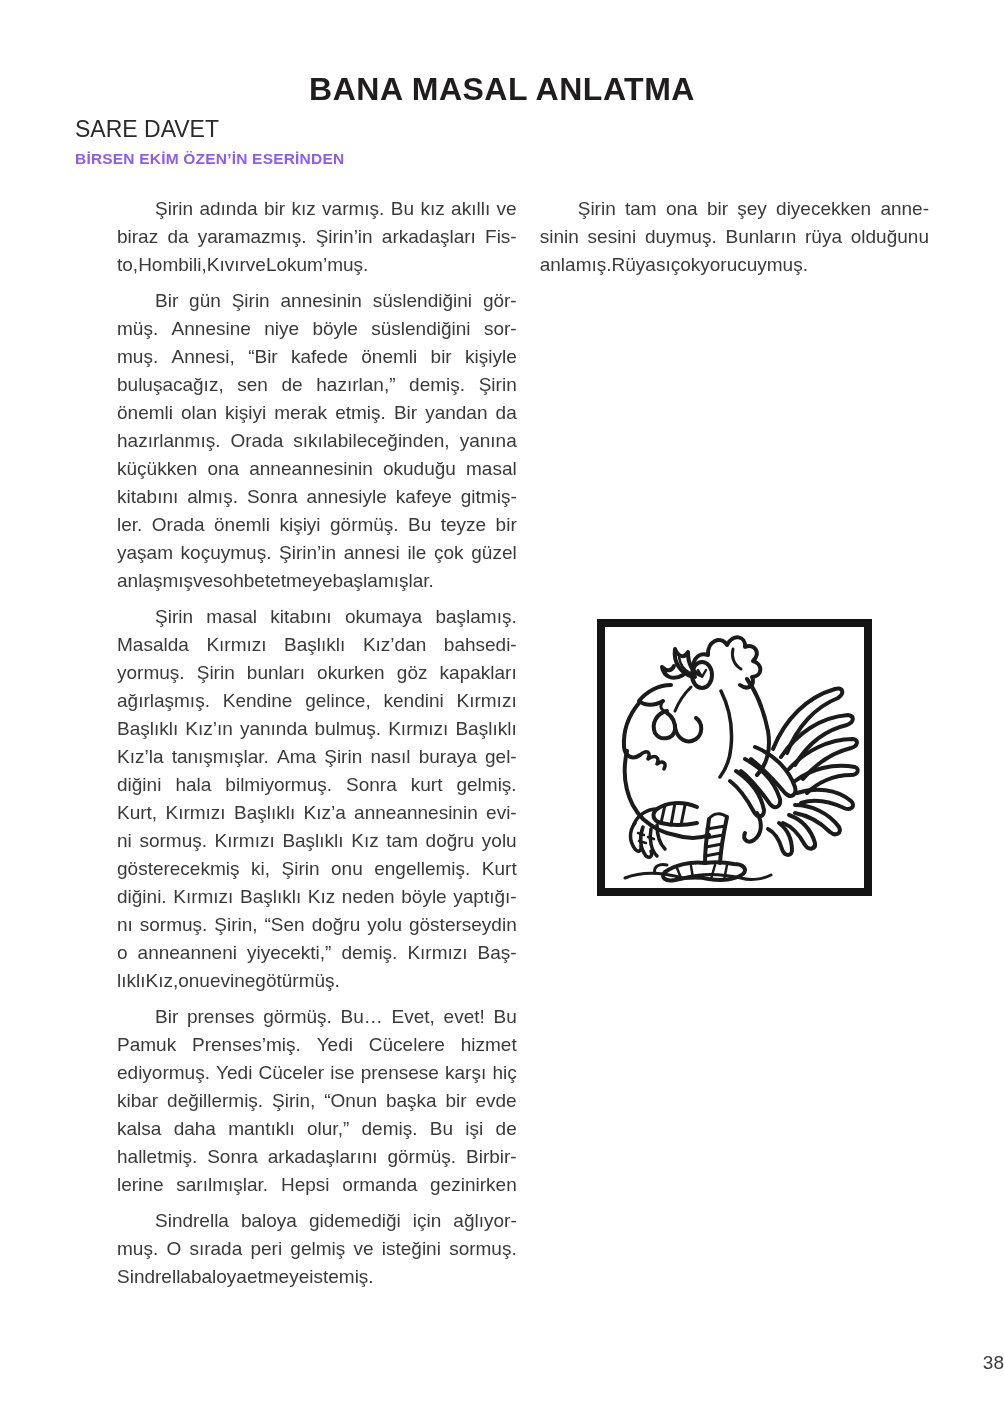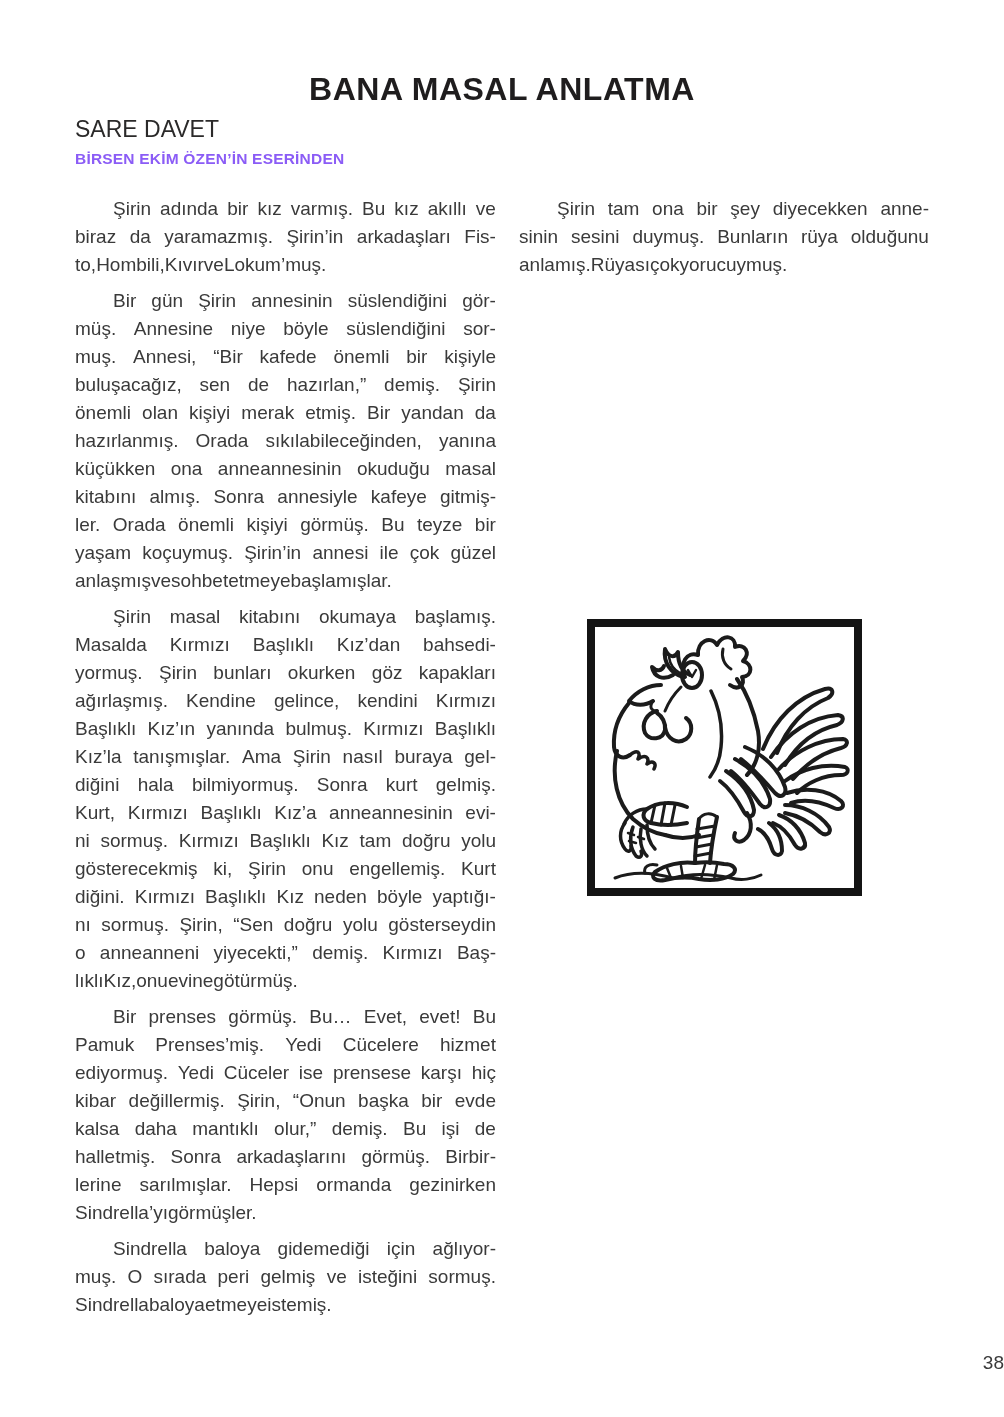--- a/index.html
+++ b/index.html
@@ -13,21 +13,21 @@
     margin:0;text-align:center;font-size:32px;line-height:38px;font-weight:bold;
     color:#1f1d1e;letter-spacing:0.5px;
   }
   .author{
     margin-top:6px;font-size:23px;line-height:30px;font-weight:400;color:#2b2a2a;
   }
   .source-note{
     margin-top:4px;font-size:15.5px;line-height:22px;font-weight:600;color:#8b5cf6;
     letter-spacing:0.2px;
   }
-  .columns{display:flex;margin-top:25px;}
+  .columns{display:flex;margin-top:25px;margin-left:42px;}
   .col-left{width:421px;margin-right:23px;}
   .col-right{width:410px;}
   .para{margin:0 0 8px 0;color:#3a3a3a;font-size:19px;}
   .line{display:flex;justify-content:space-between;line-height:28px;white-space:nowrap;}
   .line.first{padding-left:38px;}
   .line.last{justify-content:flex-start;gap:0;}
   .illustration-frame{
     width:259px;height:261px;border:8px solid #141414;
     margin:340px auto 0 auto;background:#ffffff;box-sizing:content-box;
   }
@@ -334,24 +334,20 @@
             <span>arkadaşlarını</span>
             <span>görmüş.</span>
             <span>Birbir-</span>
           </div>
           <div class="line">
             <span>lerine</span>
             <span>sarılmışlar.</span>
             <span>Hepsi</span>
             <span>ormanda</span>
             <span>gezinirken</span>
-          </div>
-          <div class="line last">
-            <span>Sindrella’yı</span>
-            <span>görmüşler.</span>
           </div>
         </div>
         <div class="para">
           <div class="line first">
             <span>Sindrella</span>
             <span>baloya</span>
             <span>gidemediği</span>
             <span>için</span>
             <span>ağlıyor-</span>
           </div>

